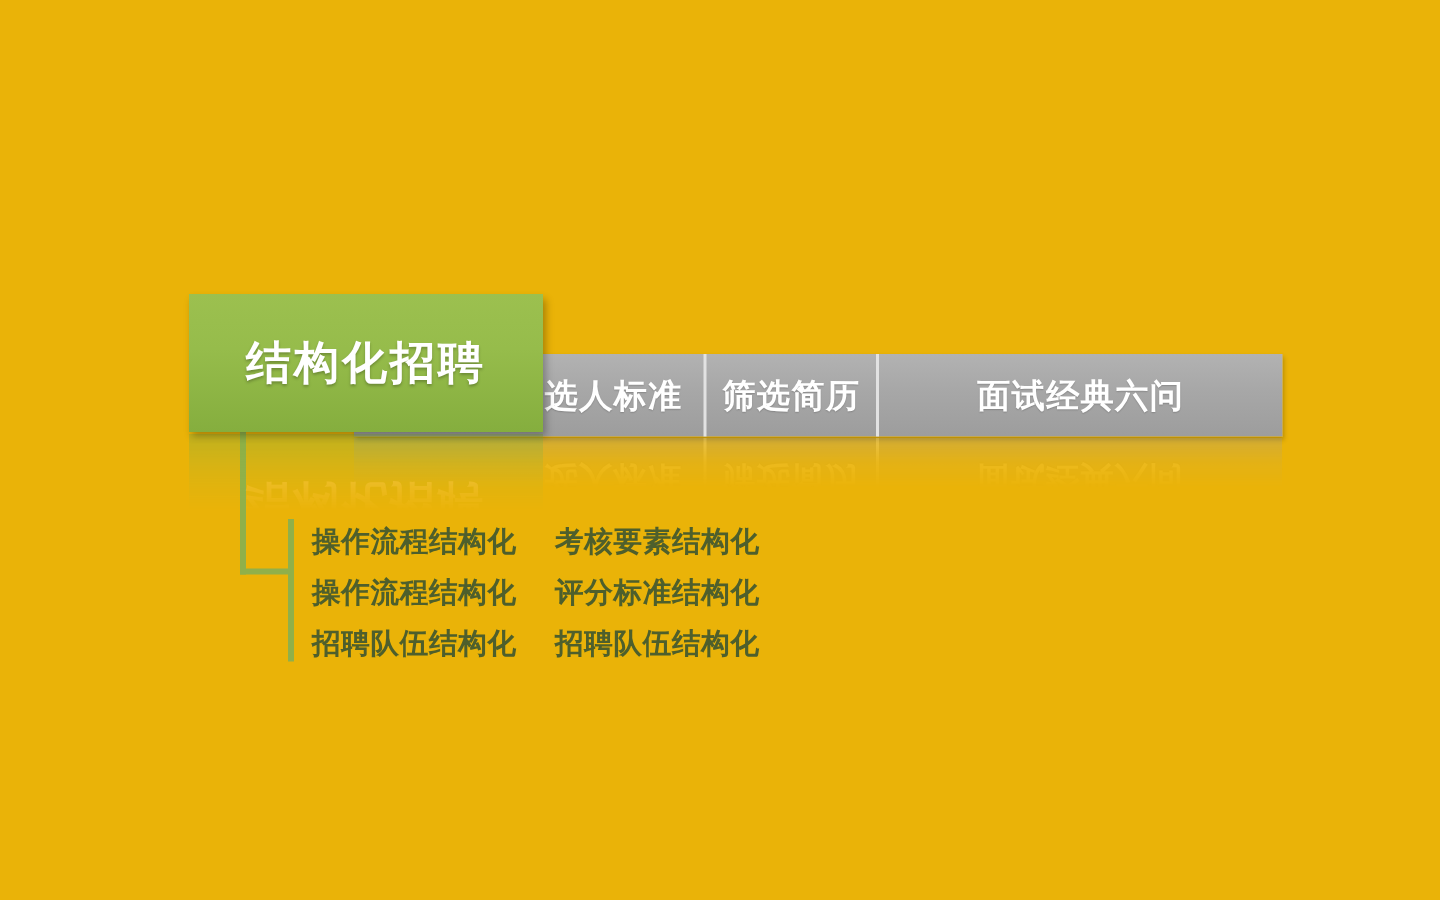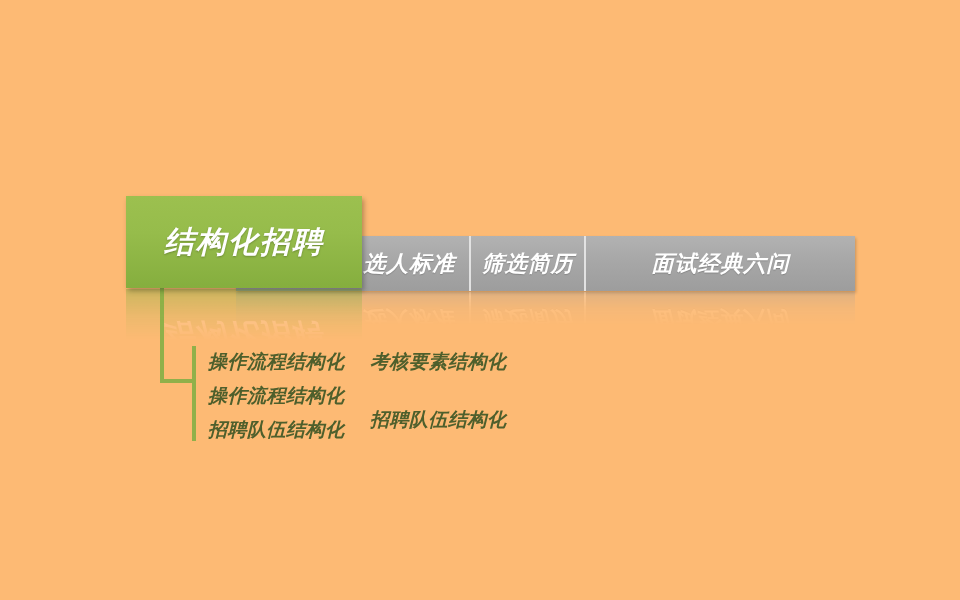--- a/index.html
+++ b/index.html
@@ -3,21 +3,21 @@
 <meta charset="utf-8">
 <style>
   html,body{margin:0;padding:0;}
   body{
     width:960px;height:600px;
     background:#ffffff;
     font-family:"Liberation Sans","DejaVu Sans",sans-serif;
     overflow:hidden;
     position:relative;
   }
-  .slide{position:absolute;inset:0;background:#fdba74;font-style:italic;}
+  .slide{position:absolute;inset:0;background:#eab308;}
 
   
   .gray-bar{
     position:absolute;
     left:236px; top:236px;
     width:619px; height:55px;
     background:linear-gradient(to bottom,#b2b2b2 0%,#a7a7a7 45%,#9d9d9d 100%);
     box-shadow:1px 2px 3px rgba(0,0,0,.22);
     display:flex;
     align-items:center;
@@ -102,21 +102,21 @@
   }
 
   
   .items{
     position:absolute;
     left:208px; top:345px;
     display:flex;
   }
   .col{display:flex;flex-direction:column;}
   .col.c1{width:162px;}
-  .col.c2{width:160px;gap:24px;}
+  .col.c2{width:160px;}
   .item{
     font-size:19px;
     font-weight:bold;
     color:#4e5f2c;
     line-height:34px;
     white-space:nowrap;
     letter-spacing:.5px;
   }
 </style>
 </head>
@@ -165,17 +165,18 @@
   </div>
 
   <div class="items">
     <div class="col c1">
       <div class="item">操作流程结构化</div>
       <div class="item">操作流程结构化</div>
       <div class="item">招聘队伍结构化</div>
     </div>
     <div class="col c2">
       <div class="item">考核要素结构化</div>
+      <div class="item">评分标准结构化</div>
       <div class="item">招聘队伍结构化</div>
     </div>
   </div>
 
 </div>
 
 </body></html>

